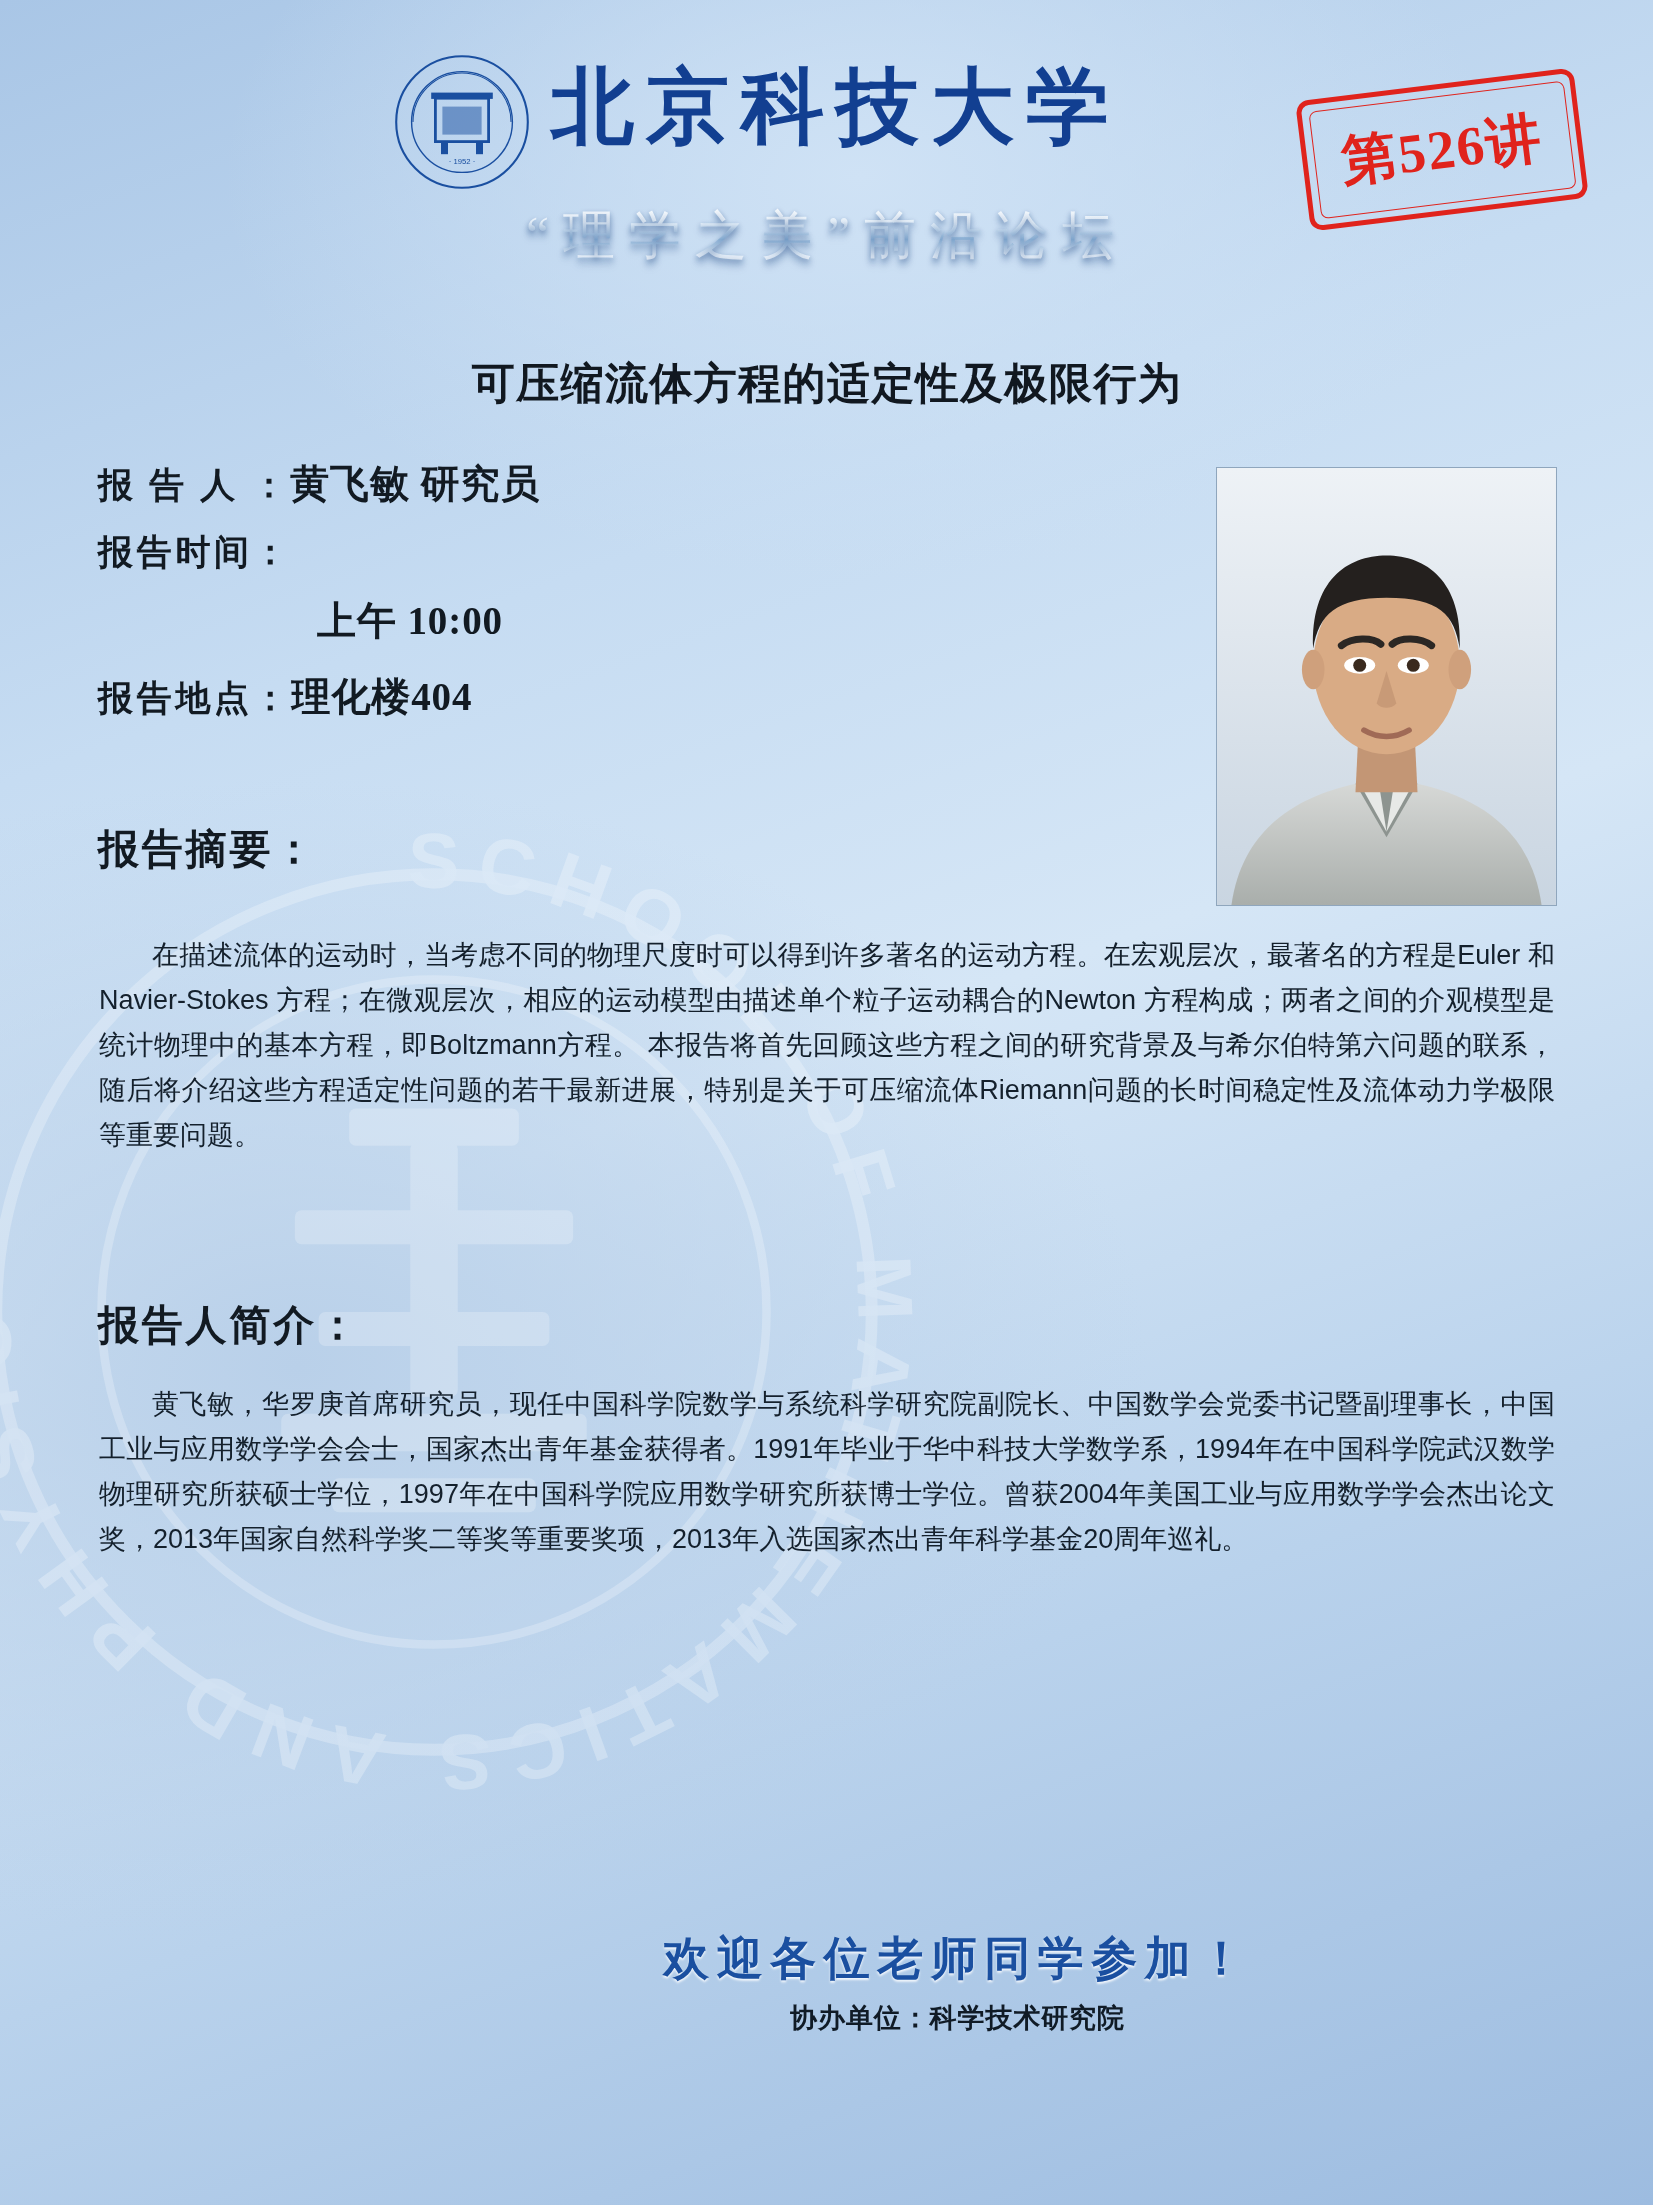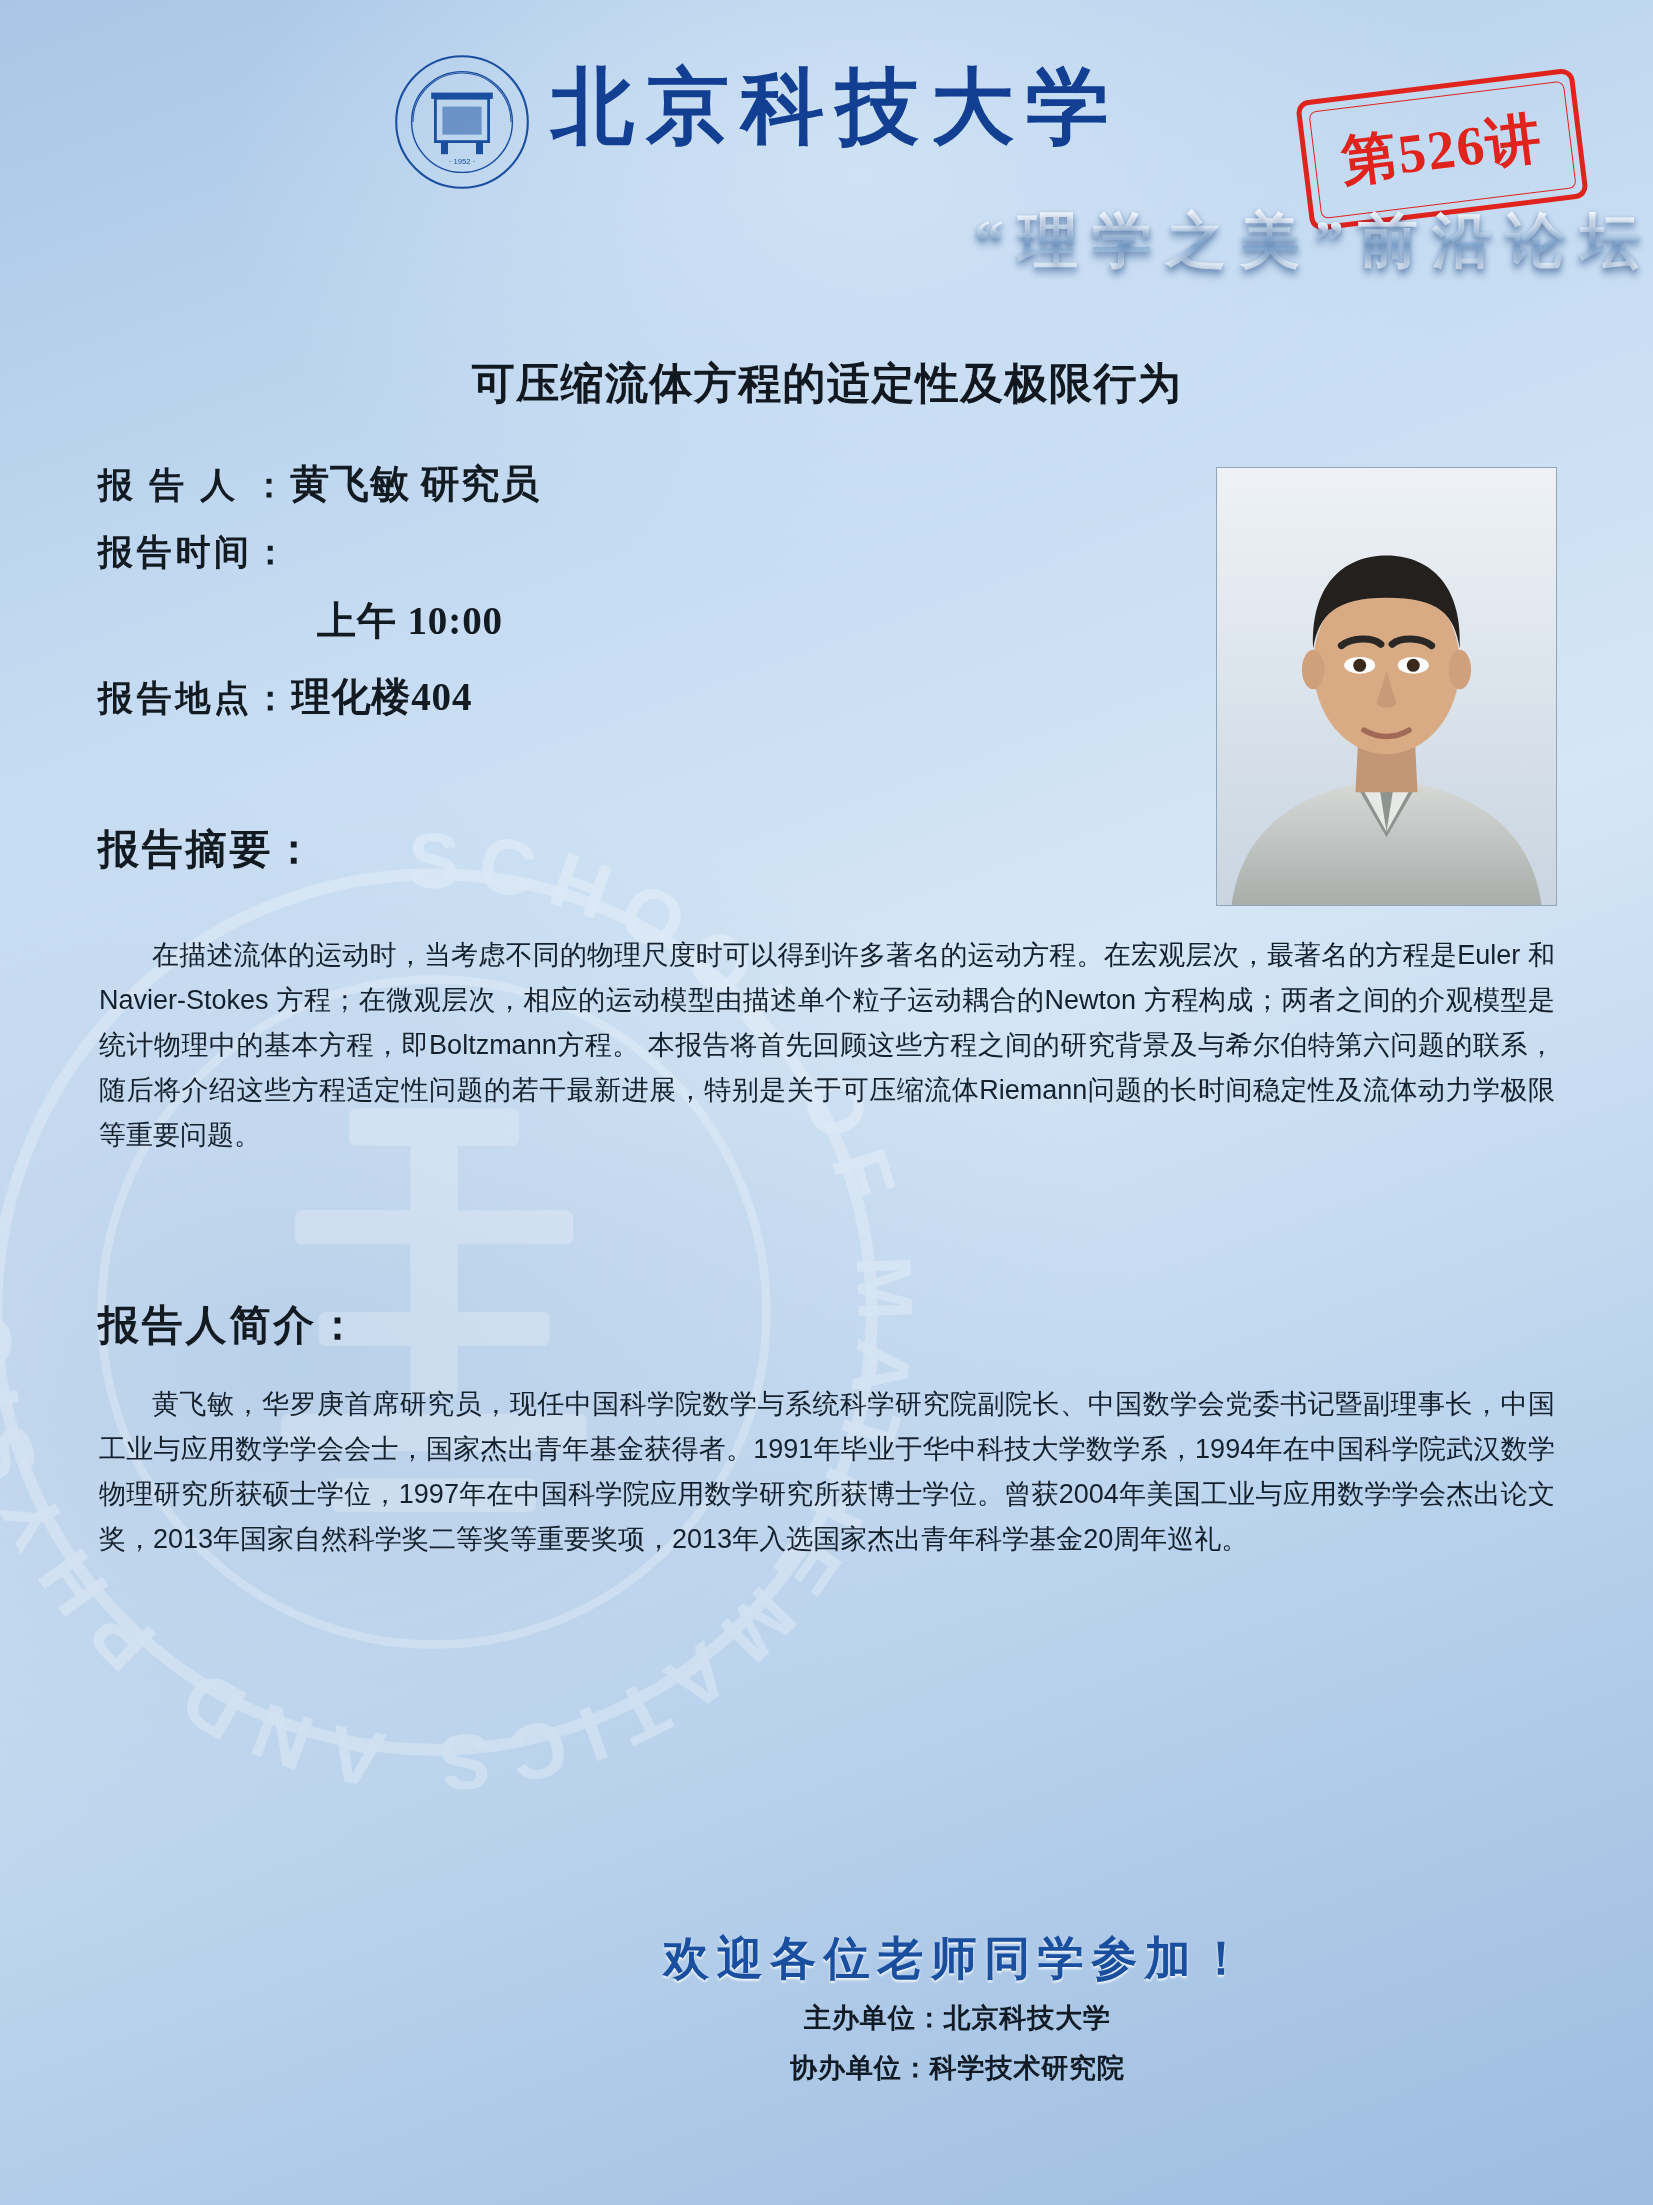--- a/index.html
+++ b/index.html
@@ -86,24 +86,24 @@
     color: #e0231c;
     letter-spacing: 1.9px;
     white-space: nowrap;
   }
 
   
   .forum-title {
     position: absolute;
     left: 0; top: 201px;
     width: 100%;
-    text-align: right;
-    font-family: "Liberation Serif", serif;
-    font-weight: bold;
-    font-size: 60px;
+    text-align: center;
+    font-family: "Liberation Serif", serif;
+    font-weight: normal;
+    font-size: 52px;
     letter-spacing: 14px;
     white-space: nowrap;
     background: linear-gradient(180deg, #ffffff 0%, #eaf3fb 30%, #8fb4d8 55%, #e8f1fa 78%, #ffffff 100%);
     -webkit-background-clip: text;
     background-clip: text;
     color: transparent;
     text-shadow: 0 4.7px 7.5px rgba(30,70,130,0.35);
     filter: drop-shadow(0 2.8px 2.8px rgba(20,60,120,0.35));
   }
 
@@ -328,16 +328,15 @@
   <p>在描述流体的运动时，当考虑不同的物理尺度时可以得到许多著名的运动方程。在宏观层次，最著名的方程是Euler 和Navier-Stokes 方程；在微观层次，相应的运动模型由描述单个粒子运动耦合的Newton 方程构成；两者之间的介观模型是统计物理中的基本方程，即Boltzmann方程。 本报告将首先回顾这些方程之间的研究背景及与希尔伯特第六问题的联系，随后将介绍这些方程适定性问题的若干最新进展，特别是关于可压缩流体Riemann问题的长时间稳定性及流体动力学极限等重要问题。</p>
 </div>
 
 <div class="section-head" id="bio-head">报告人简介：</div>
 <div class="body-text" id="bio-body">
   <p>黄飞敏，华罗庚首席研究员，现任中国科学院数学与系统科学研究院副院长、中国数学会党委书记暨副理事长，中国工业与应用数学学会会士，国家杰出青年基金获得者。1991年毕业于华中科技大学数学系，1994年在中国科学院武汉数学物理研究所获硕士学位，1997年在中国科学院应用数学研究所获博士学位。曾获2004年美国工业与应用数学学会杰出论文奖，2013年国家自然科学奖二等奖等重要奖项，2013年入选国家杰出青年科学基金20周年巡礼。</p>
 </div>
 
 <div class="welcome">欢迎各位老师同学参加！</div>
 <div class="org-list">
-  <div>主办单位：北京科技大学</div>
   <div>协办单位：科学技术研究院</div>
 </div>
 
 
 </body></html>

